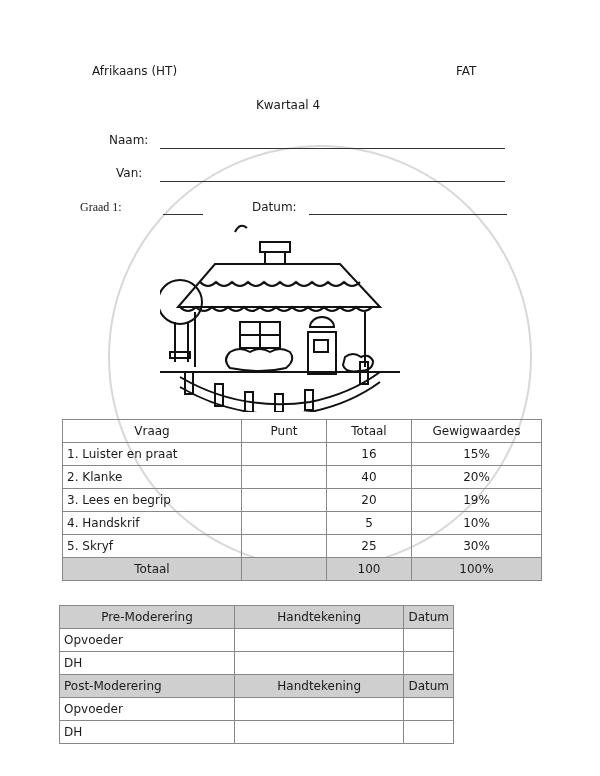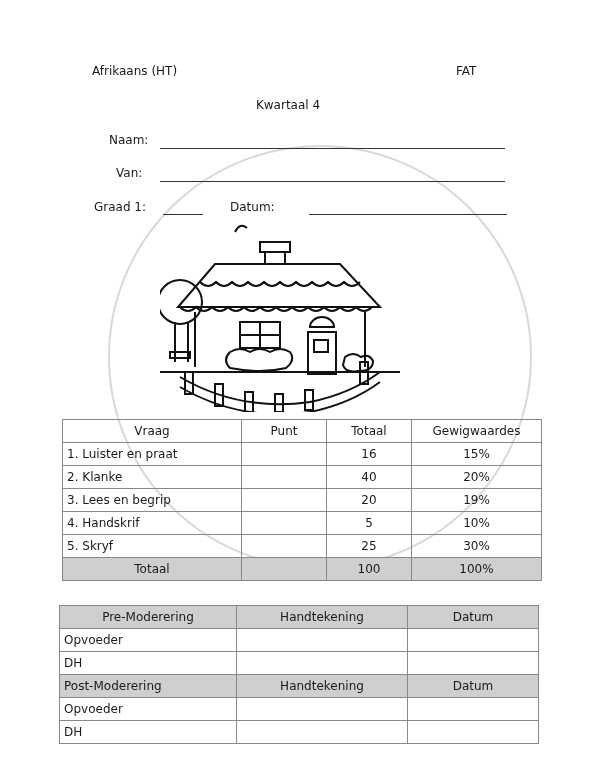--- a/index.html
+++ b/index.html
@@ -23,23 +23,23 @@
 <div class="abs hdr-text" style="left:92px;top:64px;">Afrikaans (HT)</div>
 <div class="abs hdr-text" style="left:456px;top:64px;">FAT</div>
 <div class="abs hdr-text" style="left:0;width:576px;text-align:center;top:98px;">Kwartaal 4</div>
 
 <div class="abs hdr-text" style="left:92px;top:133px;margin-left:17px;">Naam:</div>
 <div class="field-line" style="left:160px;width:345px;top:148px;"></div>
 
 <div class="abs hdr-text" style="left:104px;top:166px;margin-left:12px;">Van:</div>
 <div class="field-line" style="left:160px;width:345px;top:181px;"></div>
 
-<div class="abs hdr-text" style="left:94px;top:200px;">Graad 1:</div>
+<div class="abs hdr-text" style="left:80px;top:200px;font-family:Liberation Serif, serif;">Graad 1:</div>
 <div class="field-line" style="left:163px;width:40px;top:214px;"></div>
-<div class="abs hdr-text" style="left:230px;top:200px;">Datum:</div>
+<div class="abs hdr-text" style="left:252px;top:200px;">Datum:</div>
 <div class="field-line" style="left:309px;width:198px;top:214px;"></div>
 
 <svg class="abs" style="left:160px;top:222px;" width="240" height="190" viewBox="0 0 240 190">
   <g fill="none" stroke="#111" stroke-width="2">
     <path d="M75 10 q5 -10 12 -4"></path>
     <rect x="100" y="20" width="30" height="10"></rect>
     <rect x="105" y="30" width="20" height="12"></rect>
     <path d="M55 42 L180 42 L220 85 L18 85 Z"></path>
     <path d="M40 60 q8 8 16 0 q8 8 16 0 q8 8 16 0 q8 8 16 0 q8 8 16 0 q8 8 16 0 q8 8 16 0 q8 8 16 0 q8 8 16 0 q8 8 16 0"></path>
     <path d="M20 85 q8 8 16 0 q8 8 16 0 q8 8 16 0 q8 8 16 0 q8 8 16 0 q8 8 16 0 q8 8 16 0 q8 8 16 0 q8 8 16 0 q8 8 16 0 q8 8 16 0 q8 8 16 0"></path>
@@ -109,21 +109,21 @@
   </tr>
   <tr class="grey">
     <td class="center">Totaal</td>
     <td></td>
     <td class="center">100</td>
     <td class="center">100%</td>
   </tr>
 </tbody>
   </table>
 
-<table style="left:59px;top:605px;width:480px;">
+<table style="left:59px;top:605px;width:395px;">
   <tbody>
       <tr class="grey">
     <th class="center" style="width:168px;">Pre-Moderering</th>
     <th class="center" style="width:162px;">Handtekening</th>
     <th class="center">Datum</th>
   </tr>
   <tr>
     <td>Opvoeder</td>
     <td></td>
     <td></td>

